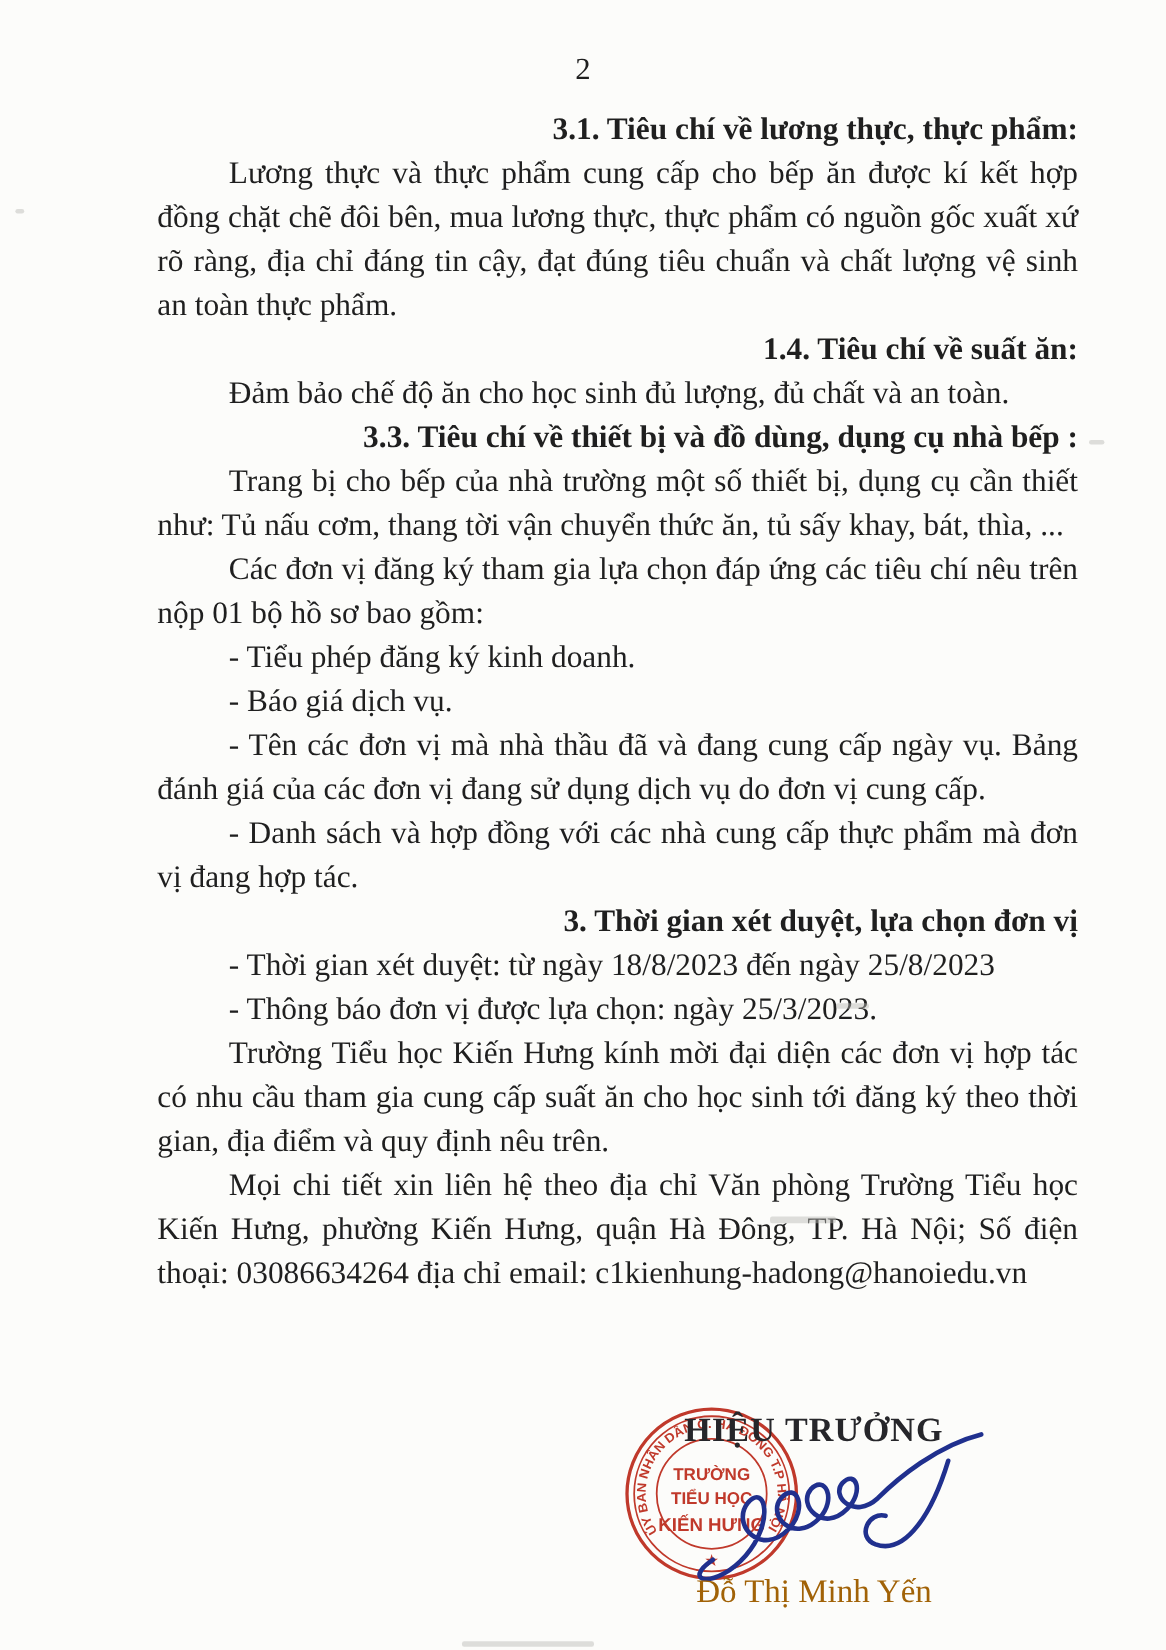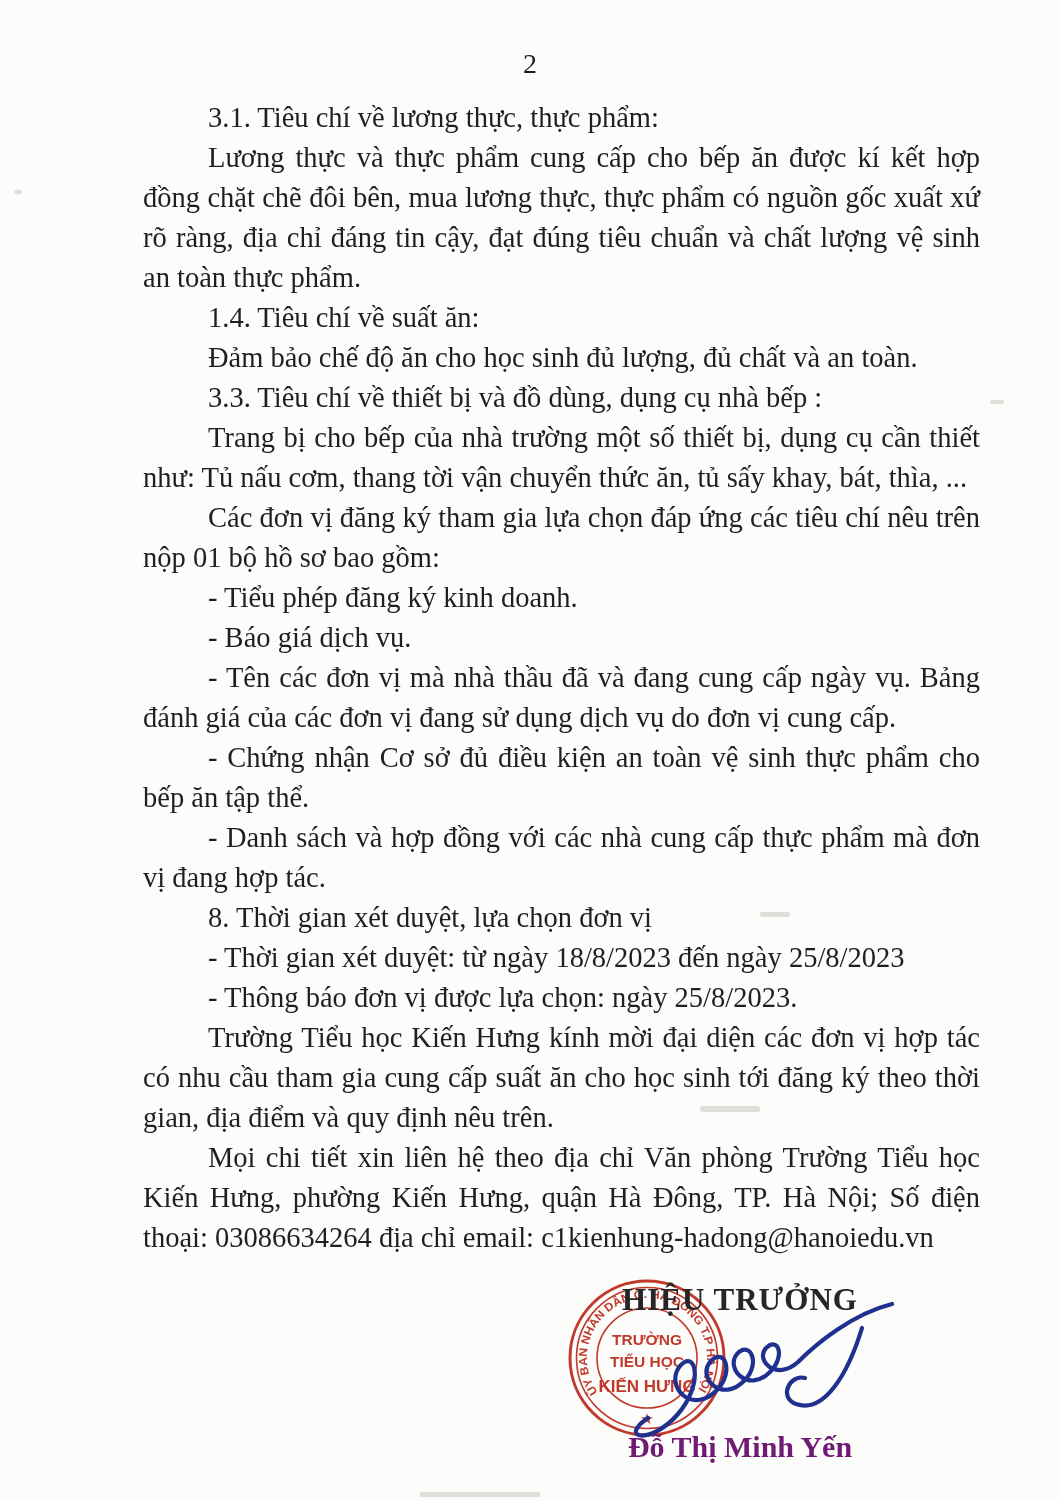--- a/index.html
+++ b/index.html
@@ -27,22 +27,22 @@
     padding:14px 80px 0 143px;
     font-size:28.5px;
     line-height:40px;
   }
   .doc-body p{
     margin:0;
     text-indent:65px;
     text-align:justify;
   }
   .doc-body p.head{
-    font-weight:normal;
-    text-align:left;
+    font-weight:bold;
+    text-align:right;
   }
   
   .sig-block{
     position:absolute;
     left:540px;
     top:1268px;
     width:440px;
     height:220px;
   }
   .sig-title{
@@ -55,23 +55,23 @@
     font-size:31px;
     letter-spacing:1px;
     color:#26262a;
   }
   .sig-name{
     position:absolute;
     left:55px;
     top:162px;
     width:290px;
     text-align:center;
-    font-weight:bold;
+    font-weight:normal;
     font-size:30px;
-    color:#701a75;
+    color:#a16207;
   }
   .stamp-svg{
     position:absolute;
     left:26px;
     top:9px;
     width:162px;
     height:162px;
   }
   .ink-svg{
     position:absolute;
@@ -99,25 +99,24 @@
     <p class="head">3.1. Tiêu chí về lương thực, thực phẩm:</p>
     <p>Lương thực và thực phẩm cung cấp cho bếp ăn được kí kết hợp đồng chặt chẽ đôi bên, mua lương thực, thực phẩm có nguồn gốc xuất xứ rõ ràng, địa chỉ đáng tin cậy, đạt đúng tiêu chuẩn và chất lượng vệ sinh an toàn thực phẩm.</p>
     <p class="head">1.4. Tiêu chí về suất ăn:</p>
     <p>Đảm bảo chế độ ăn cho học sinh đủ lượng, đủ chất và an toàn.</p>
     <p class="head">3.3. Tiêu chí về thiết bị và đồ dùng, dụng cụ nhà bếp :</p>
     <p>Trang bị cho bếp của nhà trường một số thiết bị, dụng cụ cần thiết như: Tủ nấu cơm, thang tời vận chuyển thức ăn, tủ sấy khay, bát, thìa, ...</p>
     <p>Các đơn vị đăng ký tham gia lựa chọn đáp ứng các tiêu chí nêu trên nộp 01 bộ hồ sơ bao gồm:</p>
     <p>- Tiểu phép đăng ký kinh doanh.</p>
     <p>- Báo giá dịch vụ.</p>
     <p>- Tên các đơn vị mà nhà thầu đã và đang cung cấp ngày vụ. Bảng đánh giá của các đơn vị đang sử dụng dịch vụ do đơn vị cung cấp.</p>
-    <p>- Chứng nhận Cơ sở đủ điều kiện an toàn vệ sinh thực phẩm cho bếp ăn tập thể.</p>
     <p>- Danh sách và hợp đồng với các nhà cung cấp thực phẩm mà đơn vị đang hợp tác.</p>
-    <p class="head">8. Thời gian xét duyệt, lựa chọn đơn vị</p>
+    <p class="head">3. Thời gian xét duyệt, lựa chọn đơn vị</p>
     <p>- Thời gian xét duyệt: từ ngày 18/8/2023 đến ngày 25/8/2023</p>
-    <p>- Thông báo đơn vị được lựa chọn: ngày 25/8/2023.</p>
+    <p>- Thông báo đơn vị được lựa chọn: ngày 25/3/2023.</p>
     <p>Trường Tiểu  học Kiến Hưng kính mời đại diện các đơn vị hợp tác có nhu cầu tham gia cung cấp suất ăn cho học sinh tới đăng ký theo thời gian, địa điểm và quy định nêu trên.</p>
     <p>Mọi chi tiết xin liên hệ theo địa chỉ Văn phòng Trường Tiểu học Kiến Hưng, phường Kiến Hưng, quận Hà Đông, TP. Hà Nội; Số điện thoại: 03086634264 địa chỉ email: c1kienhung-hadong@hanoiedu.vn</p>
   </div>
 
   <div class="sig-block">
 
     <svg class="stamp-svg" viewBox="0 0 162 162" aria-hidden="true">
       <g fill="none" stroke="#c0392b">
         <circle cx="81" cy="81" r="77" stroke-width="3"></circle>
         <circle cx="81" cy="81" r="70.5" stroke-width="1.6"></circle>

